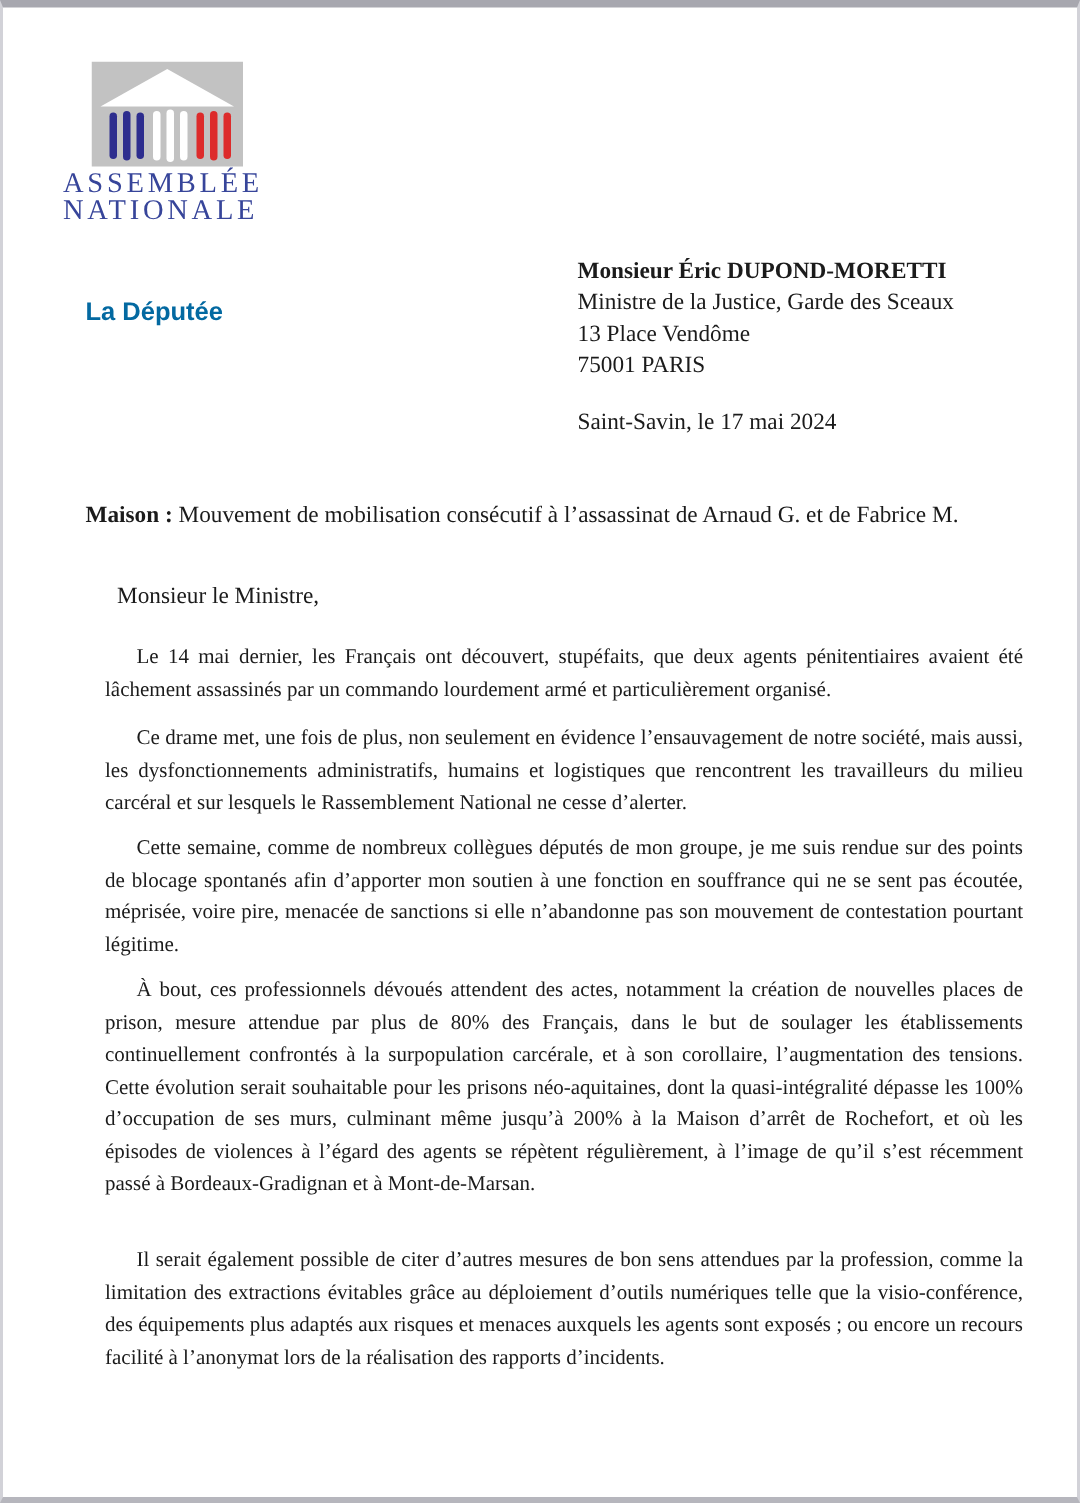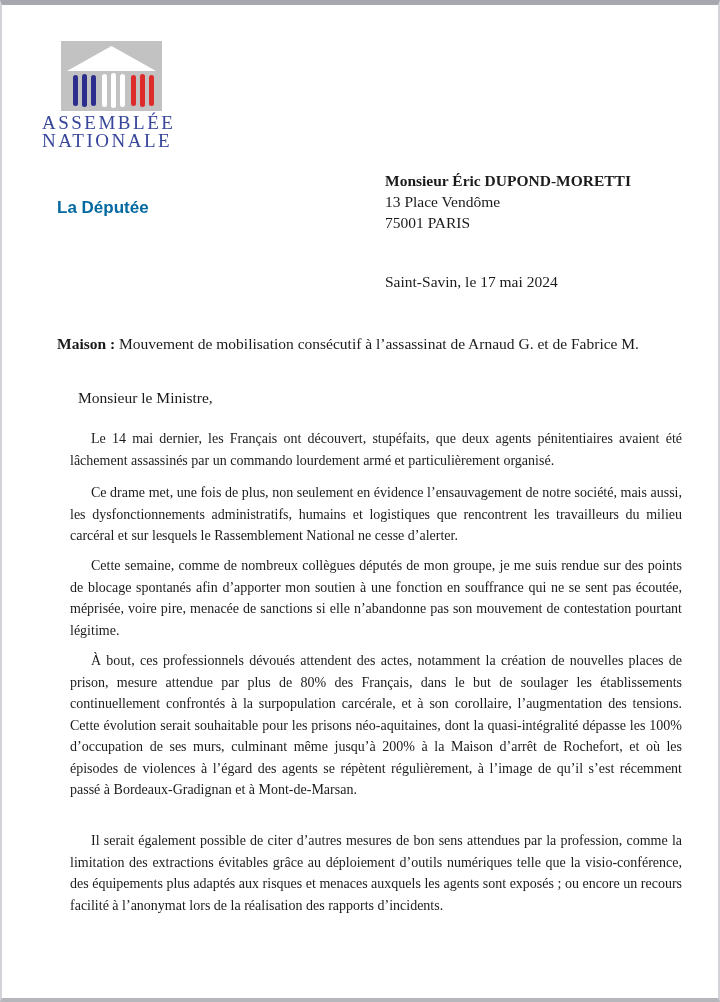--- a/index.html
+++ b/index.html
@@ -93,20 +93,21 @@
         <rect x="88" y="34" width="5" height="31" rx="2.5" fill="#dd2b2b"></rect>
       </svg>
       <div class="an-word">ASSEMBLÉE</div>
       <div class="an-word">NATIONALE</div>
     </div>
     <div class="an-role">La Députée</div>
 
 
     <div class="recipient">
       <div class="name">Monsieur Éric DUPOND-MORETTI</div>
+      <div>Ministre de la Justice, Garde des Sceaux</div>
       <div>13 Place Vendôme</div>
       <div>75001 PARIS</div>
     </div>
 
     <div class="dateline">Saint-Savin, le 17 mai 2024</div>
 
     <div class="subject">
       <span class="lab">Maison : </span><span>Mouvement de mobilisation consécutif à l’assassinat de Arnaud G. et de Fabrice M.</span>
     </div>
 

